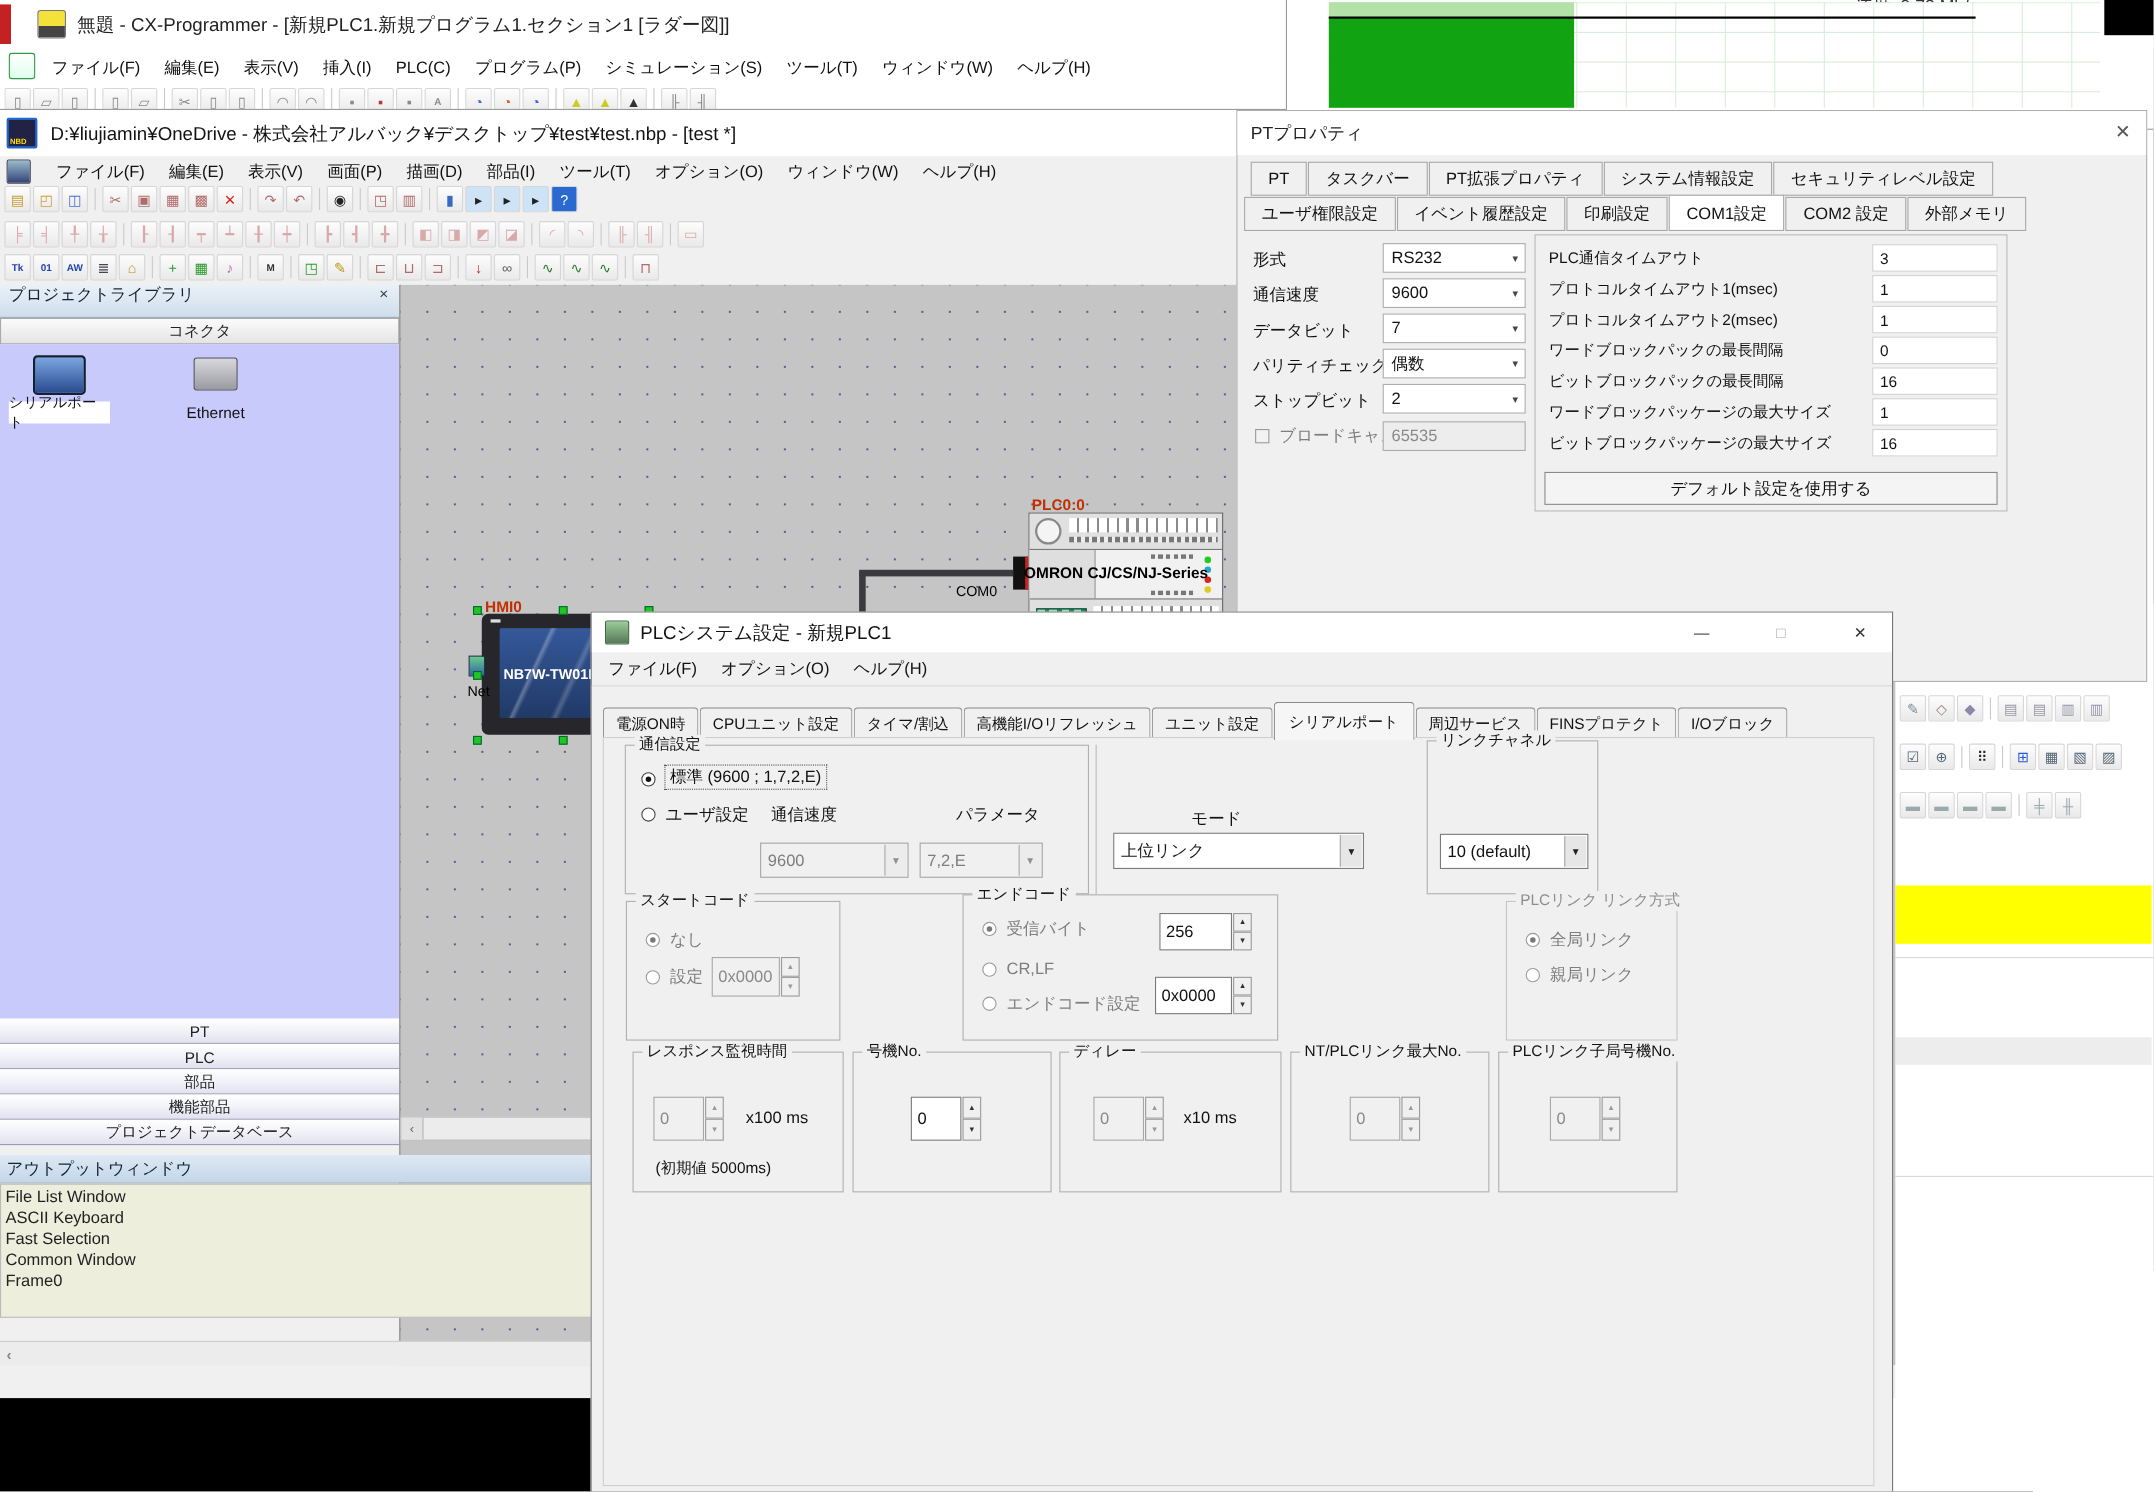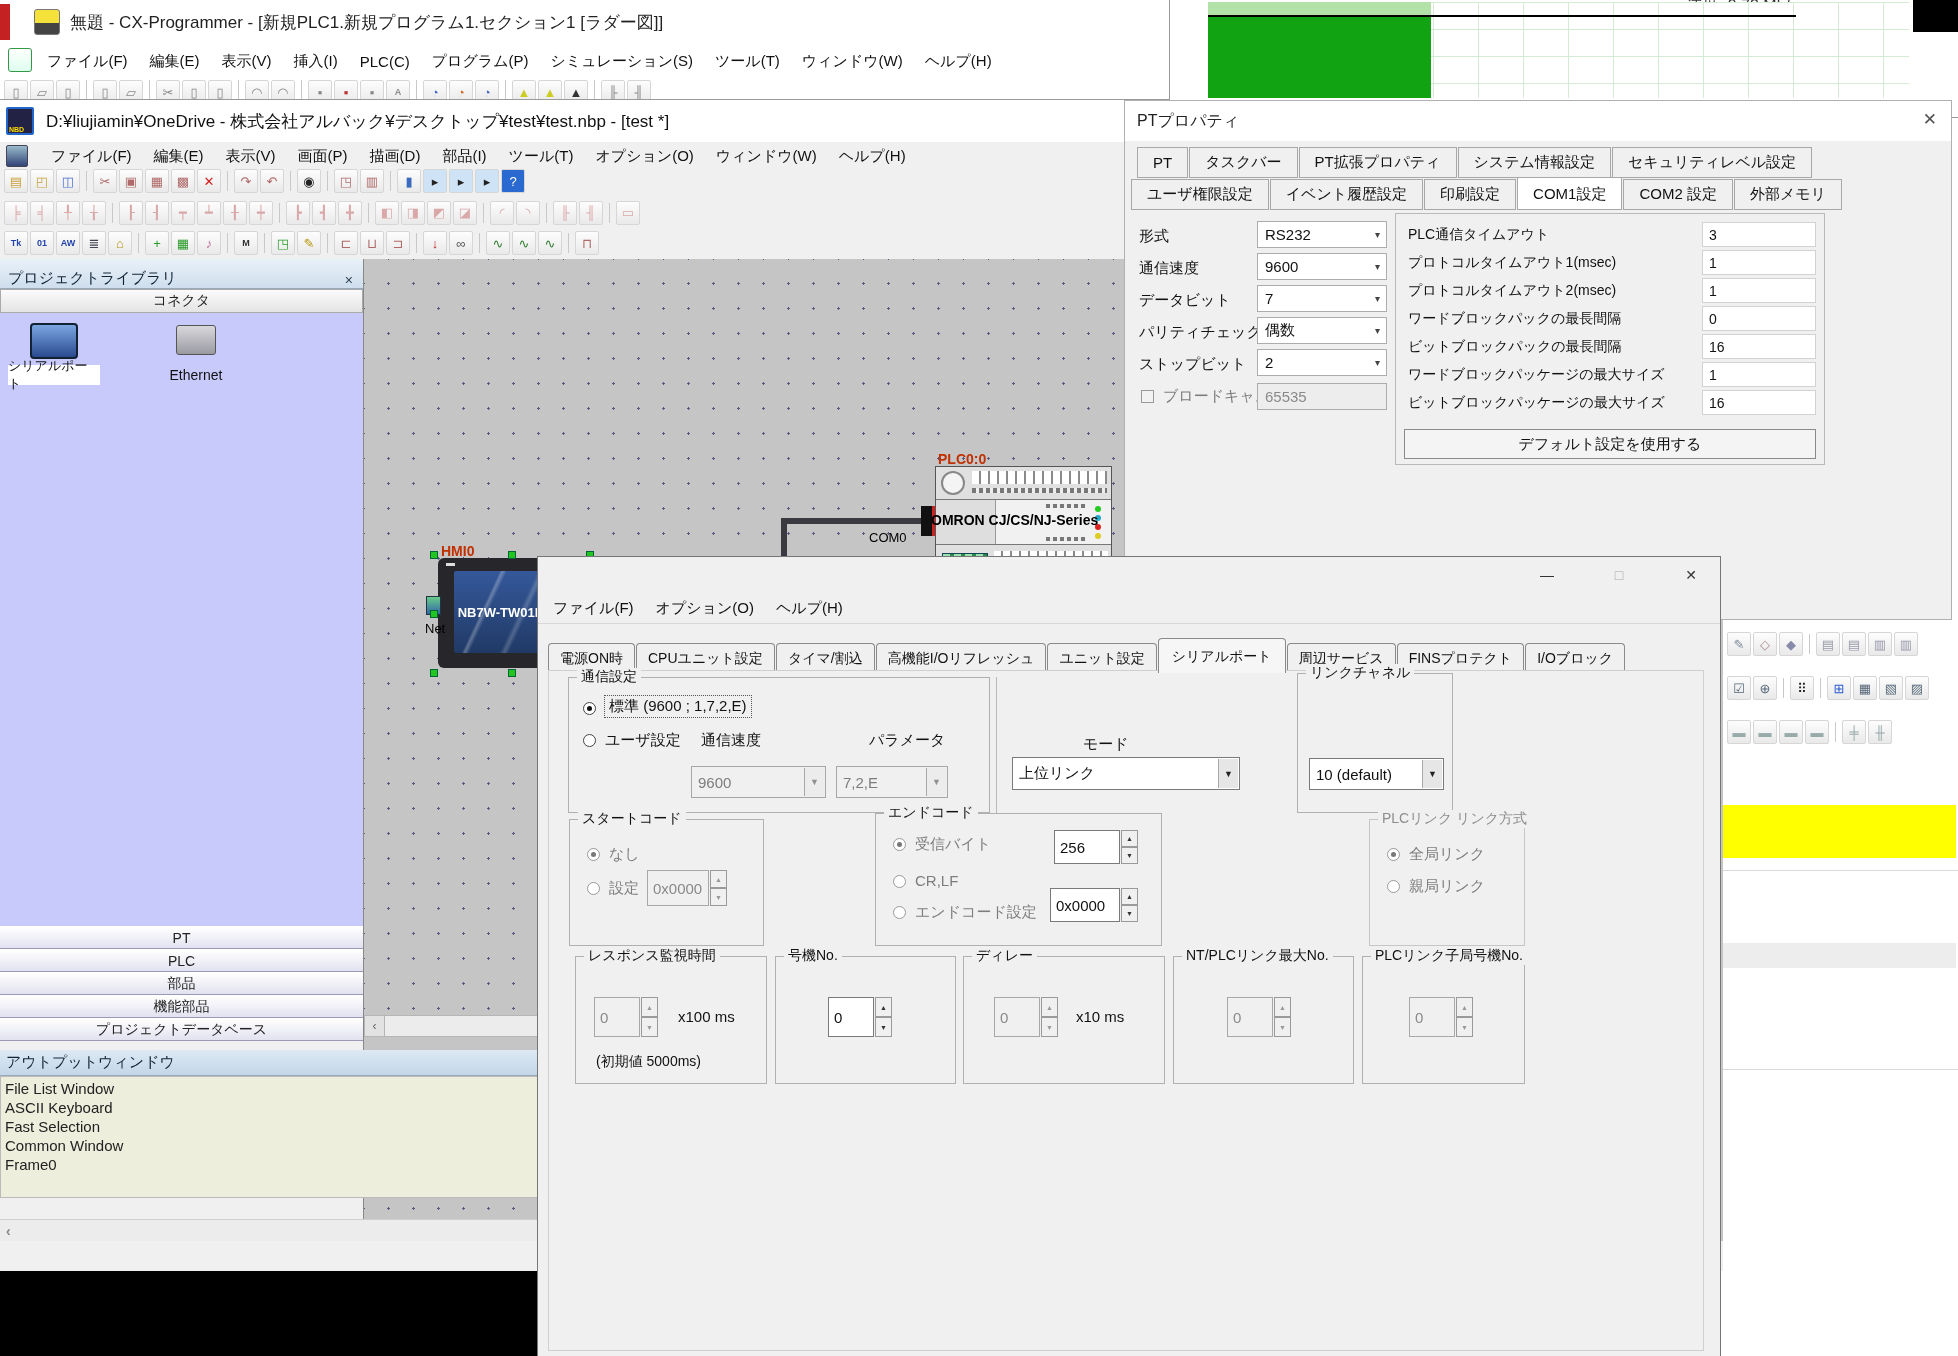--- a/index.html
+++ b/index.html
@@ -72,21 +72,21 @@
   .nb-title{position:absolute;left:0;top:0;width:100%;height:42px;background:#fff;display:flex;align-items:center;}
   .nbd-ic{width:28px;height:28px;margin-left:6px;background:#224;border:2px solid #26c;border-radius:2px;position:relative;}
   .nbd-ic::after{content:"NBD";position:absolute;left:1px;bottom:0;font-size:7px;color:#fd0;font-weight:bold;}
   .nb-title-text{margin-left:12px;font-size:17px;color:#111;white-space:nowrap;}
   .nb-menu{position:absolute;left:40px;top:42px;height:28px;display:flex;align-items:center;}
   .nb-menu-ic{position:absolute;left:6px;top:45px;width:22px;height:22px;background:linear-gradient(#9bc,#347);border:1px solid #445;border-radius:2px;}
   .nb-tb{position:absolute;display:flex;align-items:center;gap:2px;}
 
   
   .lib-head{position:absolute;left:0;top:159px;width:363px;height:30px;background:linear-gradient(#e9f1f8,#cfdeed);
-     border-bottom:1px solid #9ab;display:flex;align-items:flex-end;font-size:15px;color:#123;padding-left:8px;}
+     border-bottom:1px solid #9ab;display:flex;align-items:flex-start;font-size:15px;color:#123;padding-left:8px;}
   .lib-close{position:absolute;right:10px;font-size:14px;color:#345;}
   .conn-bar{position:absolute;left:0;top:189px;width:363px;height:24px;background:linear-gradient(#fbfbfb,#e4e4e4);
      border:1px solid #aaa;display:flex;align-items:center;justify-content:center;font-size:14px;color:#222;}
   .lav{position:absolute;left:0;top:213px;width:363px;height:613px;background:#c9cafc;}
   .serial-ic{position:absolute;left:30px;top:10px;width:48px;height:36px;background:linear-gradient(#7aa6e0,#2a4a90);border:2px solid #123;border-radius:4px;}
   .serial-chip{position:absolute;left:8px;top:52px;width:92px;height:20px;background:#fff;display:flex;align-items:center;justify-content:center;font-size:13px;color:#111;}
   .eth-ic{position:absolute;left:176px;top:12px;width:40px;height:30px;background:linear-gradient(#d8d8dc,#9a9aa2);border:1px solid #555;border-radius:3px;}
   .eth-lbl{position:absolute;left:156px;top:54px;width:80px;text-align:center;font-size:14px;color:#111;}
   .lib-tabs{position:absolute;left:0;top:826px;width:363px;display:flex;flex-direction:column;}
   .lib-tab{height:23px;background:linear-gradient(#ffffff,#e2e2f0);border-top:1px solid #fff;border-bottom:1px solid #9a9ab8;
@@ -558,20 +558,24 @@
         <span class="prow-lbl" style="top:4px;">ビットブロックパッケージの最大サイズ</span>
         <div class="pval">
             <span>16</span>
           </div>
         </div>
       <div class="pt-defbtn">デフォルト設定を使用する</div>
     </div>
   </div>
 
   <div class="plc-dlg">
+    <div class="plc-titlebar">
+      <span class="plc-app-ic"></span>
+      <span class="plc-title-text">PLCシステム設定 - 新規PLC1</span>
+    </div>
     <span class="capbtn" style="left:984px;">—</span>
     <span class="capbtn" style="left:1056px;color:#aaa;">□</span>
     <span class="capbtn" style="left:1128px;">✕</span>
     <div class="plc-menu">
         <span class="mi">ファイル(F)</span>
         <span class="mi">オプション(O)</span>
         <span class="mi">ヘルプ(H)</span>
       </div>
     <div class="plc-body"></div>
     <div class="plc-tabs">

